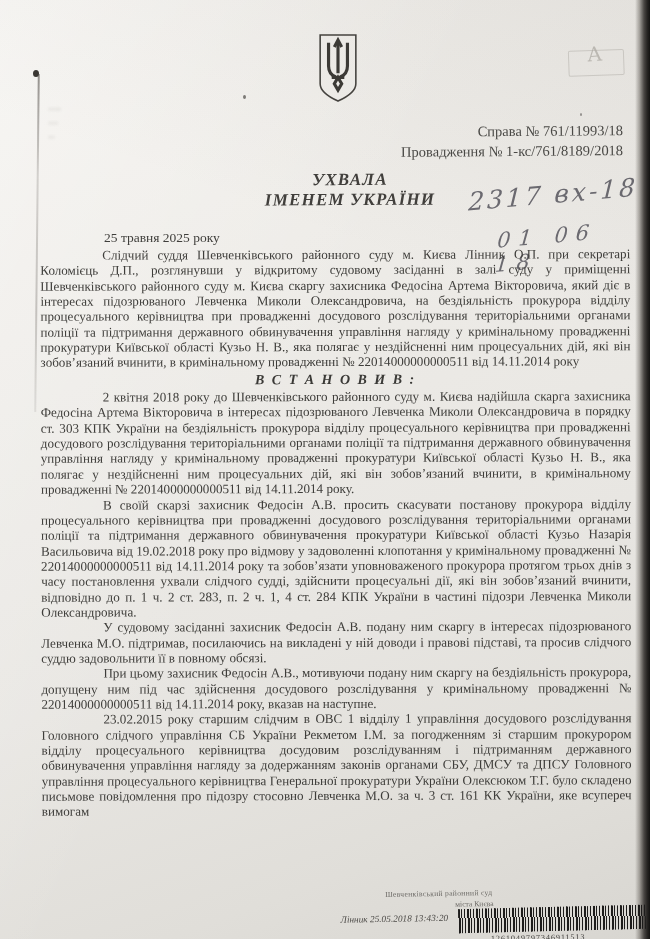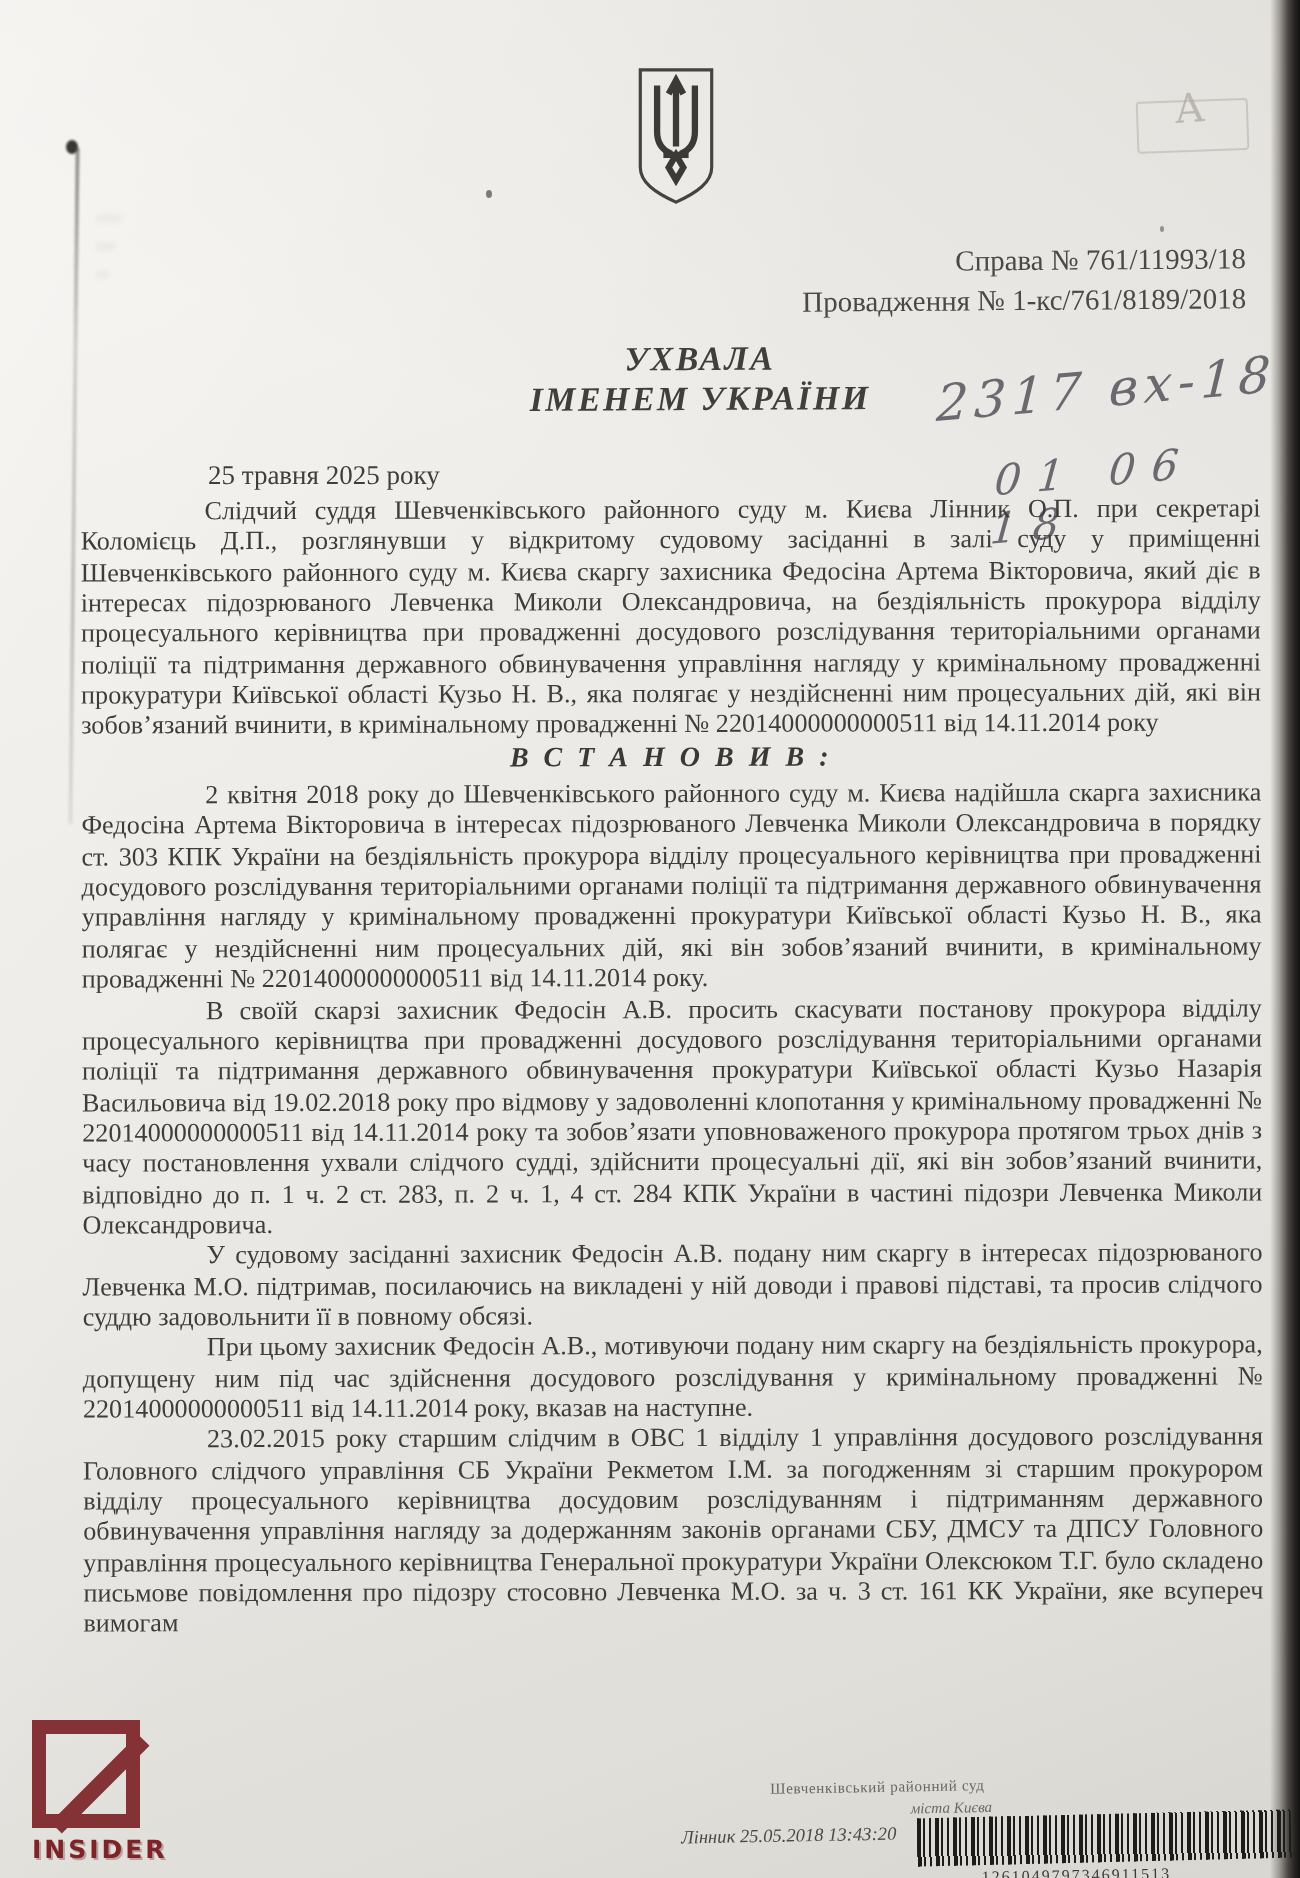--- a/index.html
+++ b/index.html
@@ -77,21 +77,21 @@
   .body-text p{margin:0;text-indent:62px;}
   .heading{
     text-align:center;font-weight:bold;font-style:italic;
     font-size:14px;letter-spacing:2px;text-indent:0 !important;
     margin:2px 0 2px 0 !important;color:#3a3936;
   }
   p.cont{text-align-last:justify;}
   
   .stamp{position:absolute;left:340px;top:888px;width:310px;transform:rotate(-1deg);color:#55534f;}
   .stamp .court1{position:absolute;left:45px;top:0;font-size:7.6px;letter-spacing:.3px;white-space:nowrap;opacity:.85;}
-  .stamp .court2{position:absolute;left:115px;top:11px;font-size:7.6px;white-space:nowrap;opacity:.85;font-style:italic;}
+  .stamp .court2{position:absolute;left:115px;top:11px;font-size:7.6px;white-space:nowrap;opacity:.85;}
   .stamp .sig{position:absolute;left:0px;top:24px;font-size:9.3px;font-style:italic;white-space:nowrap;color:#4c4a47;}
   .barcode{
     position:absolute;left:118px;top:20px;width:187px;height:24px;
     background:
       repeating-linear-gradient(90deg,#1d1c1b 0 1px,transparent 1px 3px),
       repeating-linear-gradient(90deg,#1d1c1b 0 2px,transparent 2px 9px),
       repeating-linear-gradient(90deg,rgba(30,29,28,.85) 0 1px,transparent 1px 6px);
     transform:rotate(-.4deg);
   }
   .barcode-num{
@@ -170,20 +170,14 @@
   </div>
 
   <div class="stamp">
     <div class="court1">Шевченківський районний суд</div>
     <div class="court2">міста Києва</div>
     <div class="sig">Лінник 25.05.2018 13:43:20</div>
     <div class="barcode"></div>
     <div class="barcode-num">1261049797346911513</div>
   </div>
 
-  <div class="watermark">
-    <div class="wm-box">
-      <div class="slash"></div>
-    </div>
-    <div class="wm-text">INSIDER</div>
-  </div>
 
 </div>
 
 </body></html>

